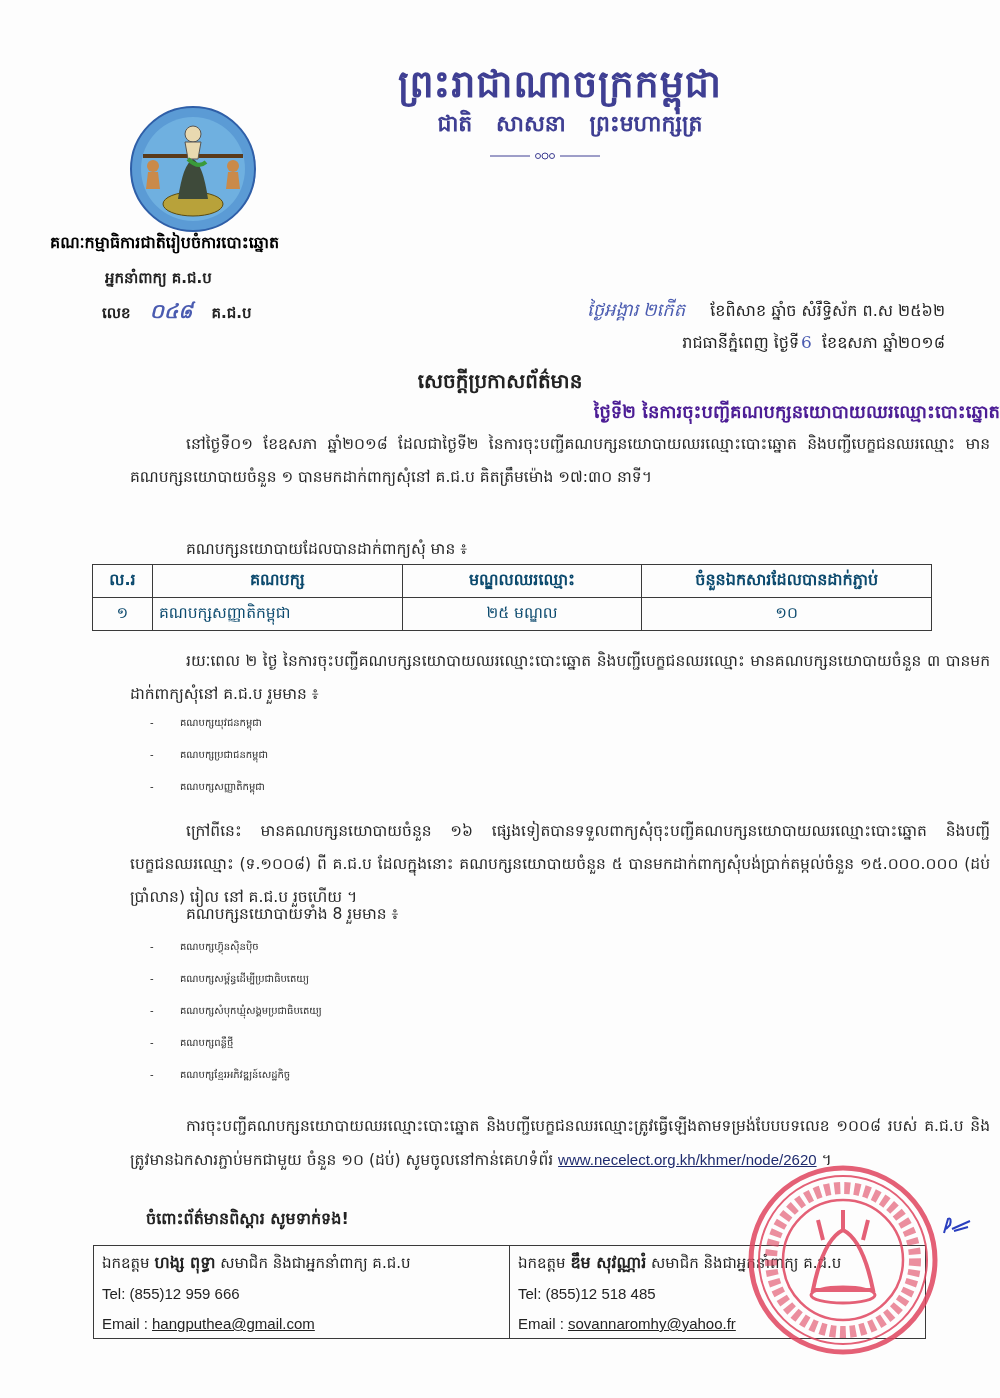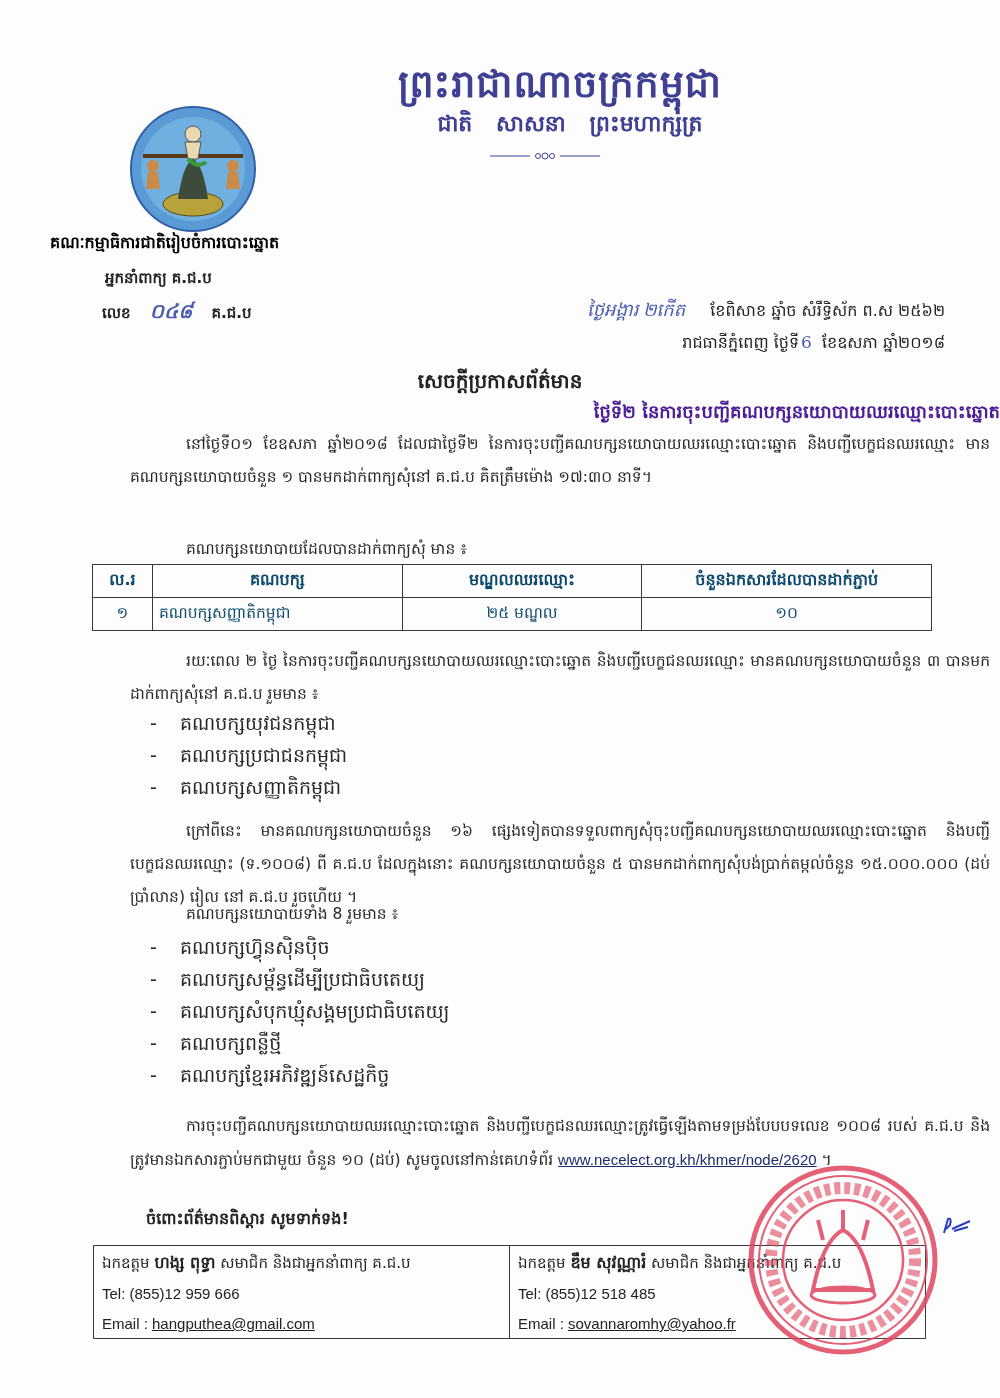--- a/index.html
+++ b/index.html
@@ -31,21 +31,21 @@
 
   .para { left: 90px; width: 860px; font-size: 15.5px; line-height: 33px; color: #262626; text-align: justify; margin-left: 40px; }
   .para .indent { display: inline-block; width: 56px; }
   .p1 { top: 428px; }
   .p2 { top: 533px; }
   .p3 { top: 645px; }
   .p4 { top: 815px; }
   .p5 { top: 880px; }
   .p6 { top: 1110px; }
 
-  .bullets { left: 150px; width: 700px; font-size: 19px; color: #262626; }
+  .bullets { left: 150px; width: 700px; font-size: 10px; color: #262626; }
   .bullets li { list-style: none; height: 32px; line-height: 32px; }
   .bullets li .dash { display: inline-block; width: 30px; }
   .b1 { top: 707px; }
   .b2 { top: 931px; }
 
   
   .party-table { left: 92px; top: 564px; width: 840px; border-collapse: collapse; font-size: 15.5px; color: #0c4a6e; }
   .party-table th, .party-table td { border: 1.6px solid #3a3a3a; height: 33px; text-align: center; padding: 0 6px; }
   .party-table th { font-weight: bold; font-size: 16px; }
   .party-table td.left { text-align: left; }

